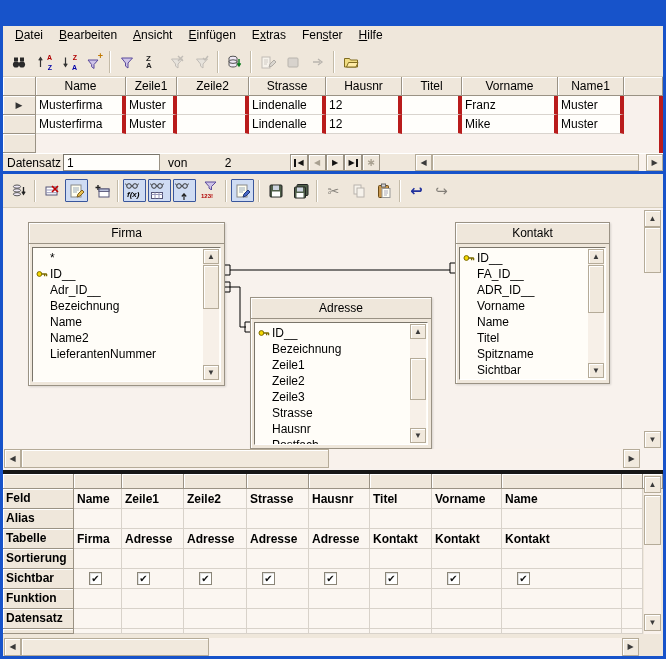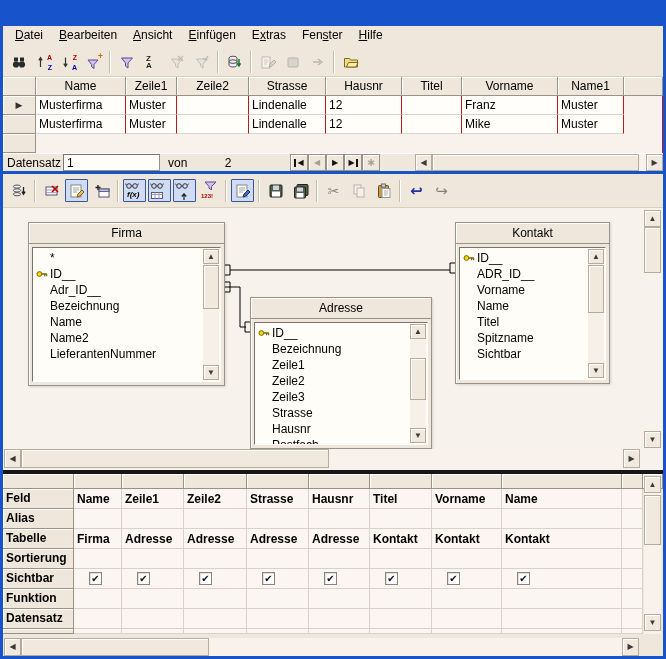--- a/index.html
+++ b/index.html
@@ -43,21 +43,21 @@
   .glyphicon{font-size:14px;line-height:1;}
   
   .datasheet{top:51px;height:76px;background:#f8f1ec;display:grid;
     grid-template-columns:33px 90px 51px 72px 77px 76px 60px 96px 66px 1fr;
     grid-template-rows:19px 19px 19px 19px;}
   .hd{background:#efe7db;border-right:1px solid #9a9284;border-bottom:1px solid #9a9284;
     box-shadow:inset 1px 1px 0 #fff;display:flex;align-items:center;justify-content:center;
     font-size:12px;overflow:hidden;white-space:nowrap;}
   .sel{background:#efe7db;border-right:1px solid #9a9284;border-bottom:1px solid #9a9284;
     box-shadow:inset 1px 1px 0 #fff;display:flex;align-items:center;justify-content:center;}
-  .dc{background:#fffefb;border-right:1px solid #b91c1c;border-bottom:1px solid #d9d4ce;
+  .dc{background:#fffefb;border-right:4px solid #b91c1c;border-bottom:1px solid #d9d4ce;
     padding:0 3px;display:flex;align-items:center;overflow:hidden;white-space:nowrap;}
   .emptyrow{background:#f8f1ec;border-bottom:none;}
   .rowarrow{font-size:9px;color:#333;}
   
   .recnav{top:127px;height:18px;background:#efe7db;border-top:1px solid #fff;}
   .recnav .lbl{position:absolute;left:4px;top:2px;}
   .recnav .recinput{position:absolute;left:60px;top:0;width:97px;height:17px;background:#fffefb;
     border:1px solid #9a9284;border-top-color:#7a756a;border-left-color:#7a756a;padding:1px 3px;}
   .recnav .oflbl{position:absolute;left:165px;top:2px;}
   .recnav .total{position:absolute;left:205px;top:2px;width:40px;text-align:center;}
@@ -532,20 +532,24 @@
               <span class="keyslot">
                 <svg width="12" height="12" viewBox="0 0 12 12">
                   <circle cx="3.4" cy="6" r="2.4" fill="#f5d800" stroke="#7a6a00"></circle>
                   <path d="M5.8 6h5M8.6 6v2.2M10.6 6v2.2" stroke="#7a6a00" stroke-width="1.3" fill="none"></path>
                 </svg>
               </span>
               <span>ID__</span>
             </div>
           <div class="fld">
               <span class="keyslot"></span>
+              <span>FA_ID__</span>
+            </div>
+          <div class="fld">
+              <span class="keyslot"></span>
               <span>ADR_ID__</span>
             </div>
           <div class="fld">
               <span class="keyslot"></span>
               <span>Vorname</span>
             </div>
           <div class="fld">
               <span class="keyslot"></span>
               <span>Name</span>
             </div>

